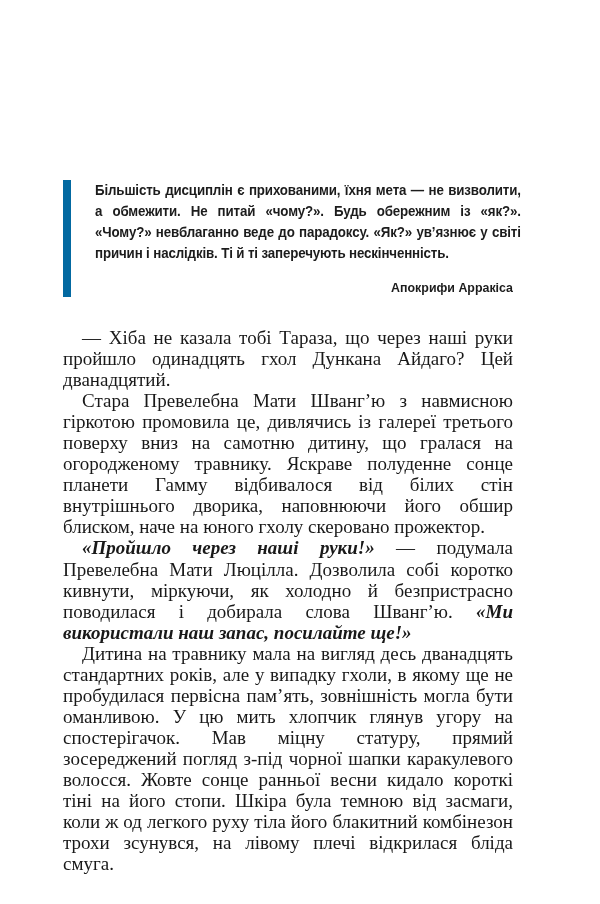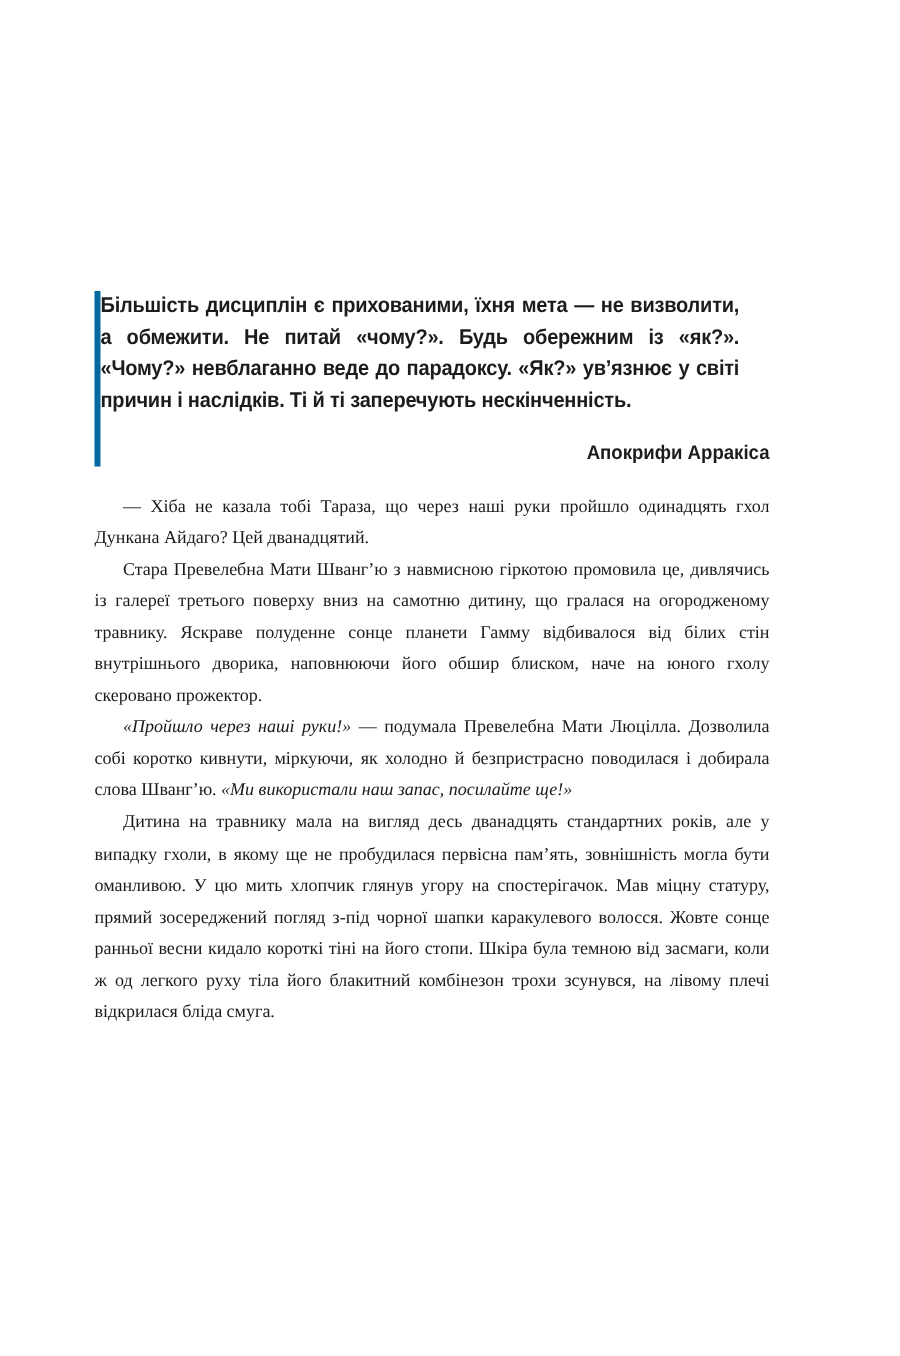--- a/index.html
+++ b/index.html
@@ -19,23 +19,23 @@
     box-sizing: border-box;
   }
 
   
   .epigraph {
     position: absolute;
     left: 63px;
     top: 180px;
     width: 450px;
     box-sizing: border-box;
-    border-left: 4px solid #0369a1;
+    padding-left: 24px;
+    border-left: 8px solid #0369a1;
     min-height: 113px;
-    margin-top: 14px;
   }
   .epigraph-text {
     font-family: "Liberation Sans Narrow", "Liberation Sans", "DejaVu Sans", sans-serif;
     font-weight: bold;
     font-size: 14.2px;
     line-height: 21px;
     letter-spacing: -0.15px;
     text-align: justify;
     text-justify: inter-word;
     color: #1c1c1c;
@@ -55,39 +55,40 @@
     transform: scaleX(0.94);
     transform-origin: right top;
   }
 
   
   .body-text {
     position: absolute;
     left: 63px;
     top: 327px;
     width: 450px;
-    font-size: 12px;
+    font-size: 19px;
     line-height: 21.05px;
     text-align: justify;
     text-justify: inter-word;
     color: #191919;
     hyphens: manual;
   }
   .body-text p {
     margin: 0;
     text-indent: 19px;
   }
   .body-text p.dialogue {
     text-indent: 19px;
   }
   .body-text p:last-child {
     text-align: justify;
   }
   .it {
     font-style: italic;
+    font-weight: bold;
   }
 </style>
 </head>
 <body>
 
 <div class="page">
 
   <div class="epigraph">
     <p class="epigraph-text">Більшість дисциплін є прихованими, їхня мета — не визволити, а обмежити. Не питай «чому?». Будь обережним із «як?». «Чому?» невблаганно веде до парадоксу. «Як?» ув’язнює у світі причин і наслідків. Ті й ті заперечують нескінченність.</p>
     <p class="epigraph-source">Апокрифи Арракіса</p>

